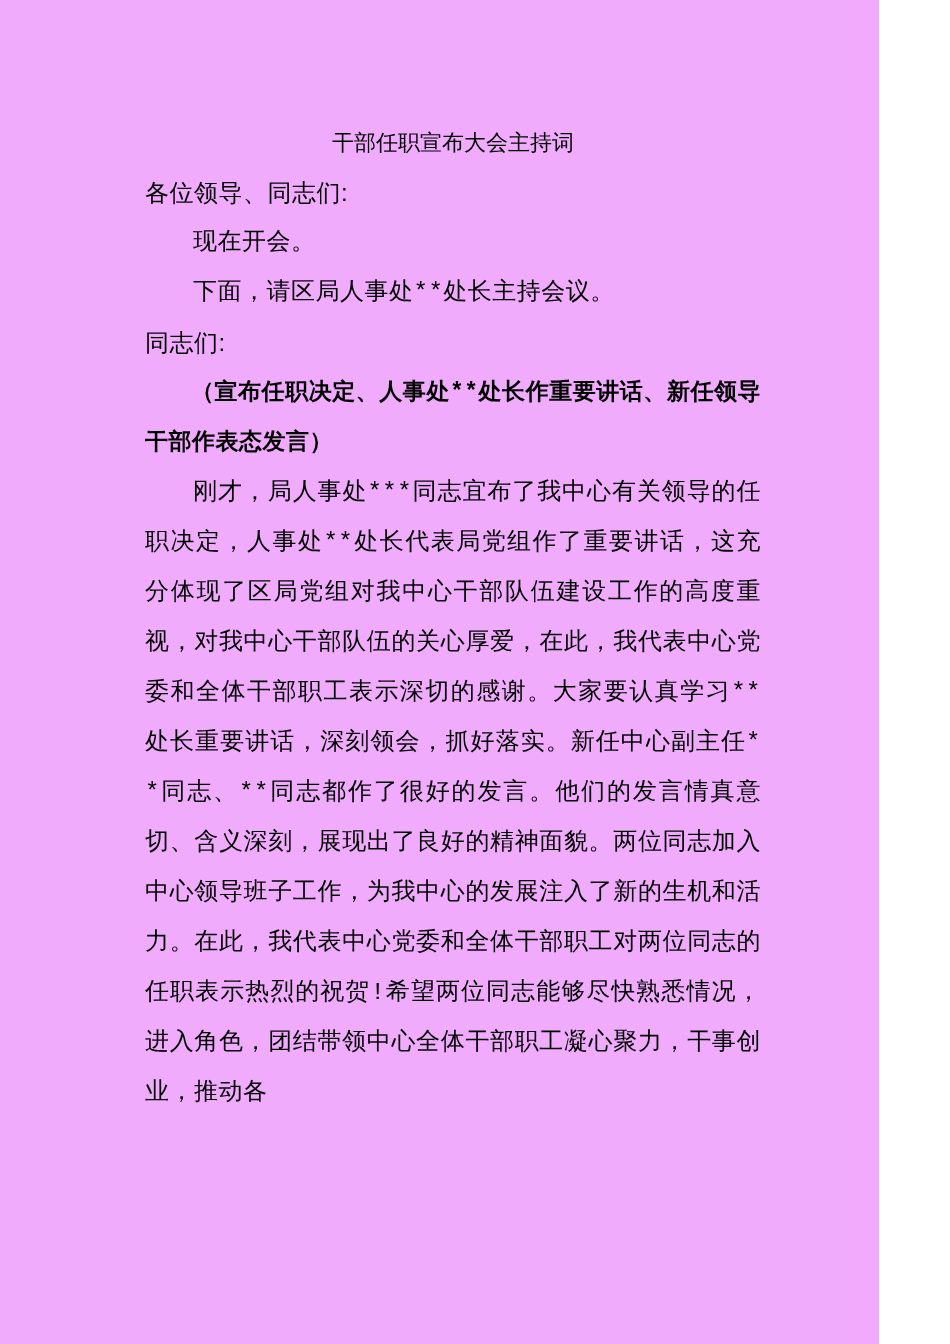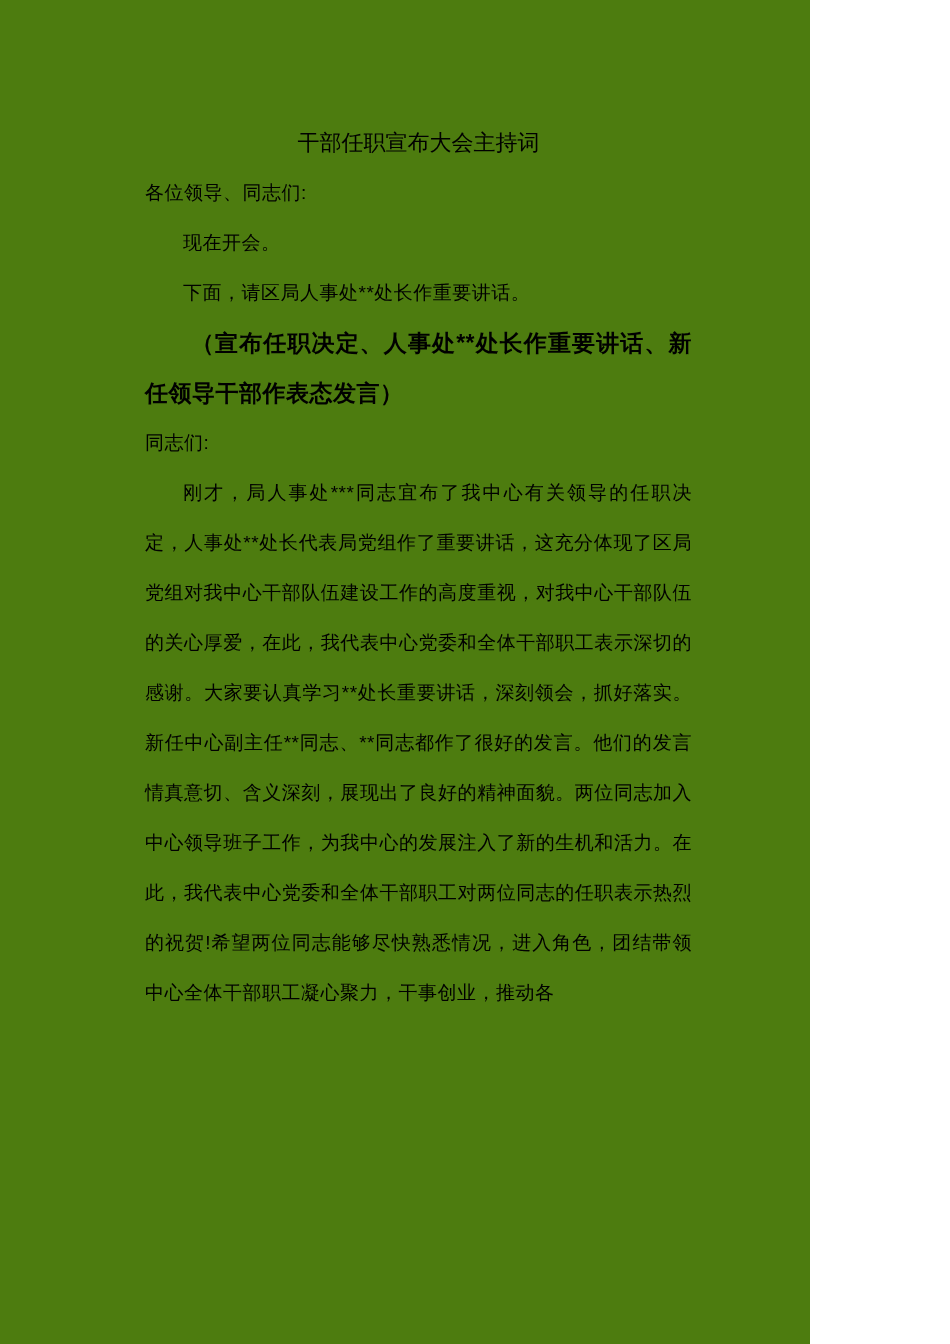--- a/index.html
+++ b/index.html
@@ -9,60 +9,61 @@
     background: #ffffff;
   }
   body {
     width: 950px;
     height: 1344px;
     font-family: "Liberation Sans", "DejaVu Sans", sans-serif;
     color: #000000;
     overflow: hidden;
   }
   .page {
-    width: 810px;
+    width: 879px;
     height: 1344px;
-    background: #4d7c0f;
+    background: #f0abfc;
     padding: 118px 118px 0 145px;
   }
   .doc-title,
   .doc-subtitle {
     text-align: center;
     font-size: 22px;
     line-height: 50px;
     font-weight: 400;
     margin: 0;
   }
   .para {
-    font-size: 19px;
+    font-size: 24px;
     line-height: 50px;
     margin: 0;
     text-align: justify;
     letter-spacing: 0.5px;
     word-break: break-all;
   }
   .para.indent {
     text-indent: 2em;
+    font-family: Liberation Mono, monospace;
   }
   .para.bold {
     font-weight: 700;
     font-size: 23px;
   }
 </style>
 </head>
 <body>
 
 <div class="page">
   <h1 class="doc-title">干部任职宣布大会主持词</h1>
 
   <p class="para">各位领导、同志们:</p>
 
   <p class="para indent">现在开会。</p>
 
 
-  <p class="para indent">下面，请区局人事处**处长作重要讲话。</p>
+  <p class="para indent">下面，请区局人事处**处长主持会议。</p>
+
+  <p class="para">同志们:</p>
 
   <p class="para indent bold">（宣布任职决定、人事处**处长作重要讲话、新任领导干部作表态发言）</p>
-
-  <p class="para">同志们:</p>
 
   <p class="para indent">刚才，局人事处***同志宜布了我中心有关领导的任职决定，人事处**处长代表局党组作了重要讲话，这充分体现了区局党组对我中心干部队伍建设工作的高度重视，对我中心干部队伍的关心厚爱，在此，我代表中心党委和全体干部职工表示深切的感谢。大家要认真学习**处长重要讲话，深刻领会，抓好落实。新任中心副主任**同志、**同志都作了很好的发言。他们的发言情真意切、含义深刻，展现出了良好的精神面貌。两位同志加入中心领导班子工作，为我中心的发展注入了新的生机和活力。在此，我代表中心党委和全体干部职工对两位同志的任职表示热烈的祝贺!希望两位同志能够尽快熟悉情况，进入角色，团结带领中心全体干部职工凝心聚力，干事创业，推动各</p>
 </div>
 
 </body></html>

